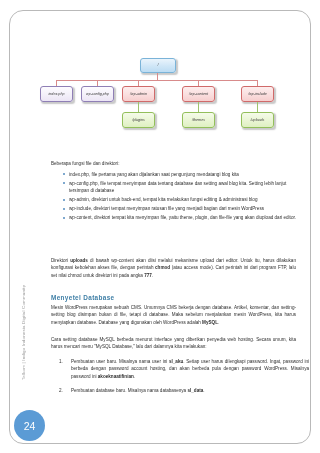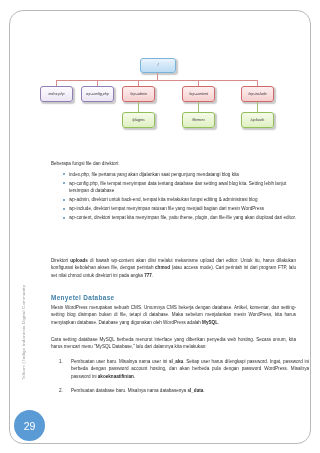--- a/index.html
+++ b/index.html
@@ -255,13 +255,13 @@
       <span>Pembuatan user baru. Misalnya nama user ini </span><b>sl_aku</b><span>. Setiap user harus dilengkapi password. Ingat, password ini berbeda dengan password account hosting, dan akan berbeda pula dengan password WordPress. Misalnya password ini </span><b>akoeknaatifinian</b><span>.</span>
     </li>
     <li>
       <span>Pembuatan database baru. Misalnya nama databasenya </span><b>sl_data</b><span>.</span>
     </li>
   </ol>
 </div>
 
 <div id="sidebar-text">Telkom | Indigo Indonesia Digital Community</div>
 
-<div id="page-badge">29</div>
+<div id="page-badge">24</div>
 
 </body></html>

